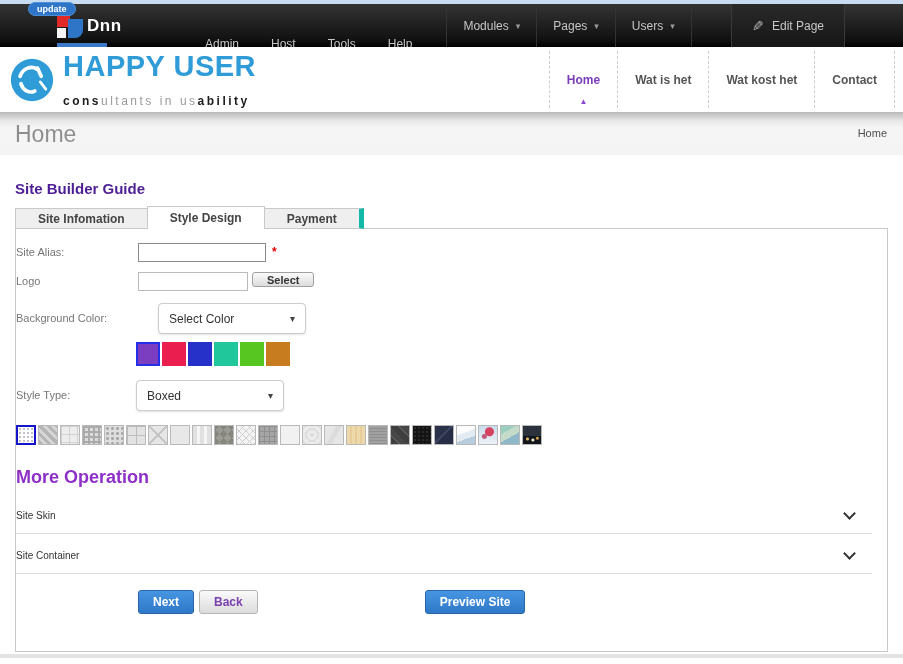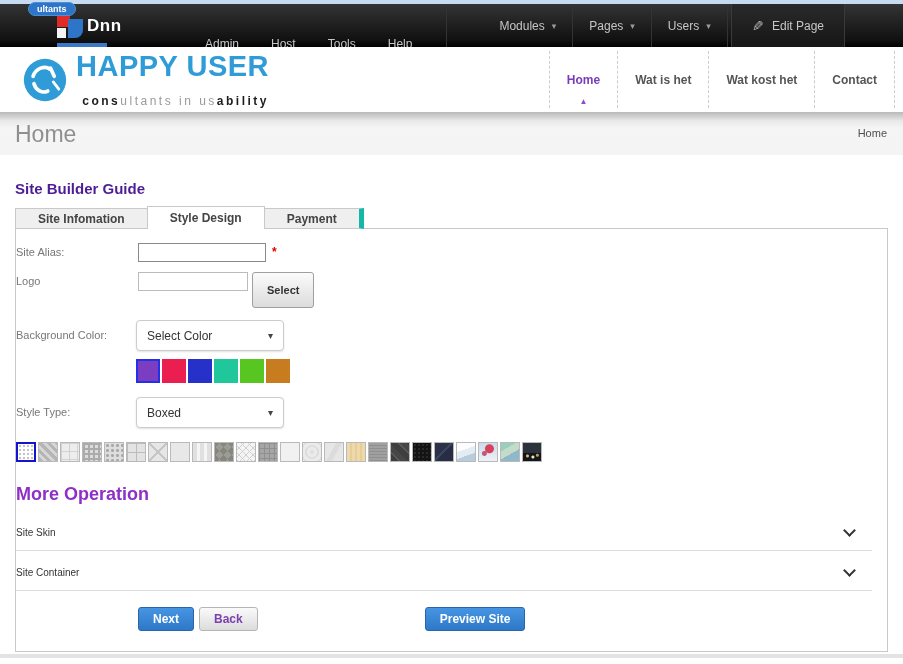--- a/index.html
+++ b/index.html
@@ -15,31 +15,31 @@
     font-size:9px;font-weight:bold;padding:1px 8px;border-radius:8px;z-index:3;}
   .dnn-icon{position:relative;width:26px;height:28px;margin-right:4px;}
   .dnn-icon .sq{position:absolute;display:block;}
   .dnn-icon .sq.red{left:0;top:0;width:13px;height:15px;background:#e02a28;border-radius:2px 0 0 0;}
   .dnn-icon .sq.white{left:0;top:16px;width:9px;height:10px;background:#f4f4f4;}
   .dnn-icon .sq.blue{left:11px;top:7px;width:15px;height:19px;background:#2e75c8;border-radius:0 0 8px 0;}
   .dnn-text{color:#fff;font-weight:bold;font-size:17px;letter-spacing:.5px;}
   .logo-underline{position:absolute;left:57px;bottom:-1px;width:50px;height:5px;background:#3b79c8;}
   .admin-menu{display:flex;align-items:center;margin-left:14px;margin-top:36px;}
   .admin-menu-item{padding:0 16px;color:#c6c6c6;text-decoration:none;cursor:pointer;}
-  .admin-dropdowns{display:flex;align-items:stretch;margin-left:18px;border-left:1px solid #333;padding-left:36px;}
+  .admin-dropdowns{display:flex;align-items:stretch;margin-left:18px;border-left:1px solid #333;}
   .admin-dd{display:flex;align-items:center;padding:0 16px;border-right:1px solid #333;cursor:pointer;}
   .admin-dd .caret{color:#9a9a9a;font-size:9px;margin-left:7px;}
   .admin-spacer{flex:1;}
   .edit-page{display:flex;align-items:center;padding:0 20px;margin-right:58px;
     border-left:1px solid #3a3a3a;border-right:1px solid #3a3a3a;
     background:linear-gradient(#2a2a2a,#161616);cursor:pointer;}
   .edit-page .pencil{color:#b9b9b9;font-size:14px;margin-right:8px;transform:scaleX(-1);}
   
   .site-header{position:absolute;top:47px;left:0;right:0;height:65px;background:#fff;display:flex;}
-  .brand{display:flex;align-items:center;padding-left:22px;cursor:pointer;text-align:right;}
+  .brand{display:flex;align-items:center;padding-left:9px;cursor:pointer;}
   .brand-icon{margin-right:8px;}
   .brand-title{color:#2f9cd8;font-weight:bold;font-size:29px;line-height:28px;letter-spacing:.5px;}
   .brand-tagline{font-size:12px;letter-spacing:2.5px;color:#9a9a9a;margin-top:14px;}
   .brand-tagline b{color:#1c1c1c;}
   .main-nav{position:absolute;right:8px;top:4px;height:57px;display:flex;}
   .nav-item{position:relative;display:flex;align-items:center;padding:0 17px;border-left:1px dashed #ccc;
     font-size:12px;font-weight:bold;color:#555;text-decoration:none;cursor:pointer;}
   .nav-item:last-child{border-right:1px dashed #ccc;}
   .nav-item.active{color:#7a3cb8;}
   .nav-arrow{position:absolute;bottom:2px;left:50%;transform:translateX(-50%);font-size:8px;color:#8b49d0;}
@@ -60,21 +60,21 @@
   .tab.active{background:#fff;height:23px;margin-top:-2px;border-bottom:none;border-right:1px solid #c9c9c9;}
   .tab.active + .tab{border-left:none;}
   .panel{box-sizing:border-box;margin-left:15px;width:873px;height:424px;background:#fff;
     border:1px solid #c9c9c9;margin-top:-1px;padding:14px 15px 0 0;position:relative;z-index:1;}
   .frow{display:flex;align-items:flex-start;}
   .flabel{width:122px;flex:none;font-size:11px;color:#777;padding-top:3px;}
   .text-input{box-sizing:border-box;width:128px;height:19px;border:1px solid #8a8a8a;background:#fff;
     font-size:12px;padding:0 4px;outline:none;}
   .text-input.lite{width:110px;border:1px solid #bbb;}
   .req{color:#d00;font-size:12px;font-weight:bold;margin-left:6px;padding-top:2px;}
-  .select-btn{box-sizing:border-box;height:36px;margin-left:4px;padding:0 14px;
+  .select-btn{box-sizing:border-box;height:15px;margin-left:4px;padding:0 14px;
     background:linear-gradient(#fbfbfb,#dcdcdc);border:1px solid #9f9f9f;border-radius:3px;
     font-size:11px;font-weight:bold;color:#333;cursor:pointer;}
   .dropdown{box-sizing:border-box;width:148px;height:31px;margin-left:-2px;display:flex;align-items:center;
     background:#fff;border:1px solid #ccc;border-radius:4px;box-shadow:0 1px 2px rgba(0,0,0,.12);
     padding:0 10px;font-size:12px;color:#333;cursor:pointer;}
   .dropdown .dd-caret{margin-left:auto;font-size:10px;color:#444;}
   .swatch-row{display:flex;gap:1px;margin:8px 0 0 120px;}
   .swatch{width:24px;height:24px;margin-right:1px;box-sizing:border-box;cursor:pointer;}
   .swatch.selected{border:2px solid #2330e8;}
   .pattern-row{display:flex;margin-top:14px;}
@@ -120,21 +120,21 @@
   .pat-clouds-teal-photo{background:linear-gradient(150deg,#9ccec0 0 30%,#c4dbc9 30% 58%,#8fb8c8 58%);}
   .pat-city-night-photo{background-color:#1c2128;background-image:radial-gradient(circle at 25% 72%,#e0b86a 0 1px,transparent 2px),radial-gradient(circle at 55% 78%,#e8e8c8 0 1px,transparent 2px),radial-gradient(circle at 80% 68%,#c89a50 0 1px,transparent 2px),linear-gradient(#2b323c 0 55%,#13161b 55%);}
 </style>
 </head>
 <body>
 
 <div class="top-strip"></div>
 
 <header class="admin-bar">
   <div class="dnn-logo">
-    <span class="dnn-badge">ultants</span>
+    <span class="dnn-badge">update</span>
     <span class="dnn-icon">
       <i class="sq red"></i>
         <i class="sq white"></i>
         <i class="sq blue"></i>
     </span>
     <span class="dnn-text">Dnn</span>
     <span class="logo-underline"></span>
   </div>
   <nav class="admin-menu">
 
@@ -224,21 +224,21 @@
       <input class="text-input" type="text" style="">
       <span class="req">*</span>
     </div>
 
     <div class="frow" style="margin-top:10px;">
       <span class="flabel">Logo</span>
       <input class="text-input lite" type="text" style="">
       <button class="select-btn">Select</button>
     </div>
 
-    <div class="frow" style="margin-top:12px;">
+    <div class="frow" style="margin-top:12px;gap:22px;">
       <span class="flabel" style="padding-top:9px;">Background Color:</span>
       <div class="dropdown">
         <span>Select Color</span>
         <span class="dd-caret">▾</span>
       </div>
     </div>
 
     <div class="swatch-row">
 
     <div class="swatch selected" style="background: rgb(123, 62, 193);"></div>

